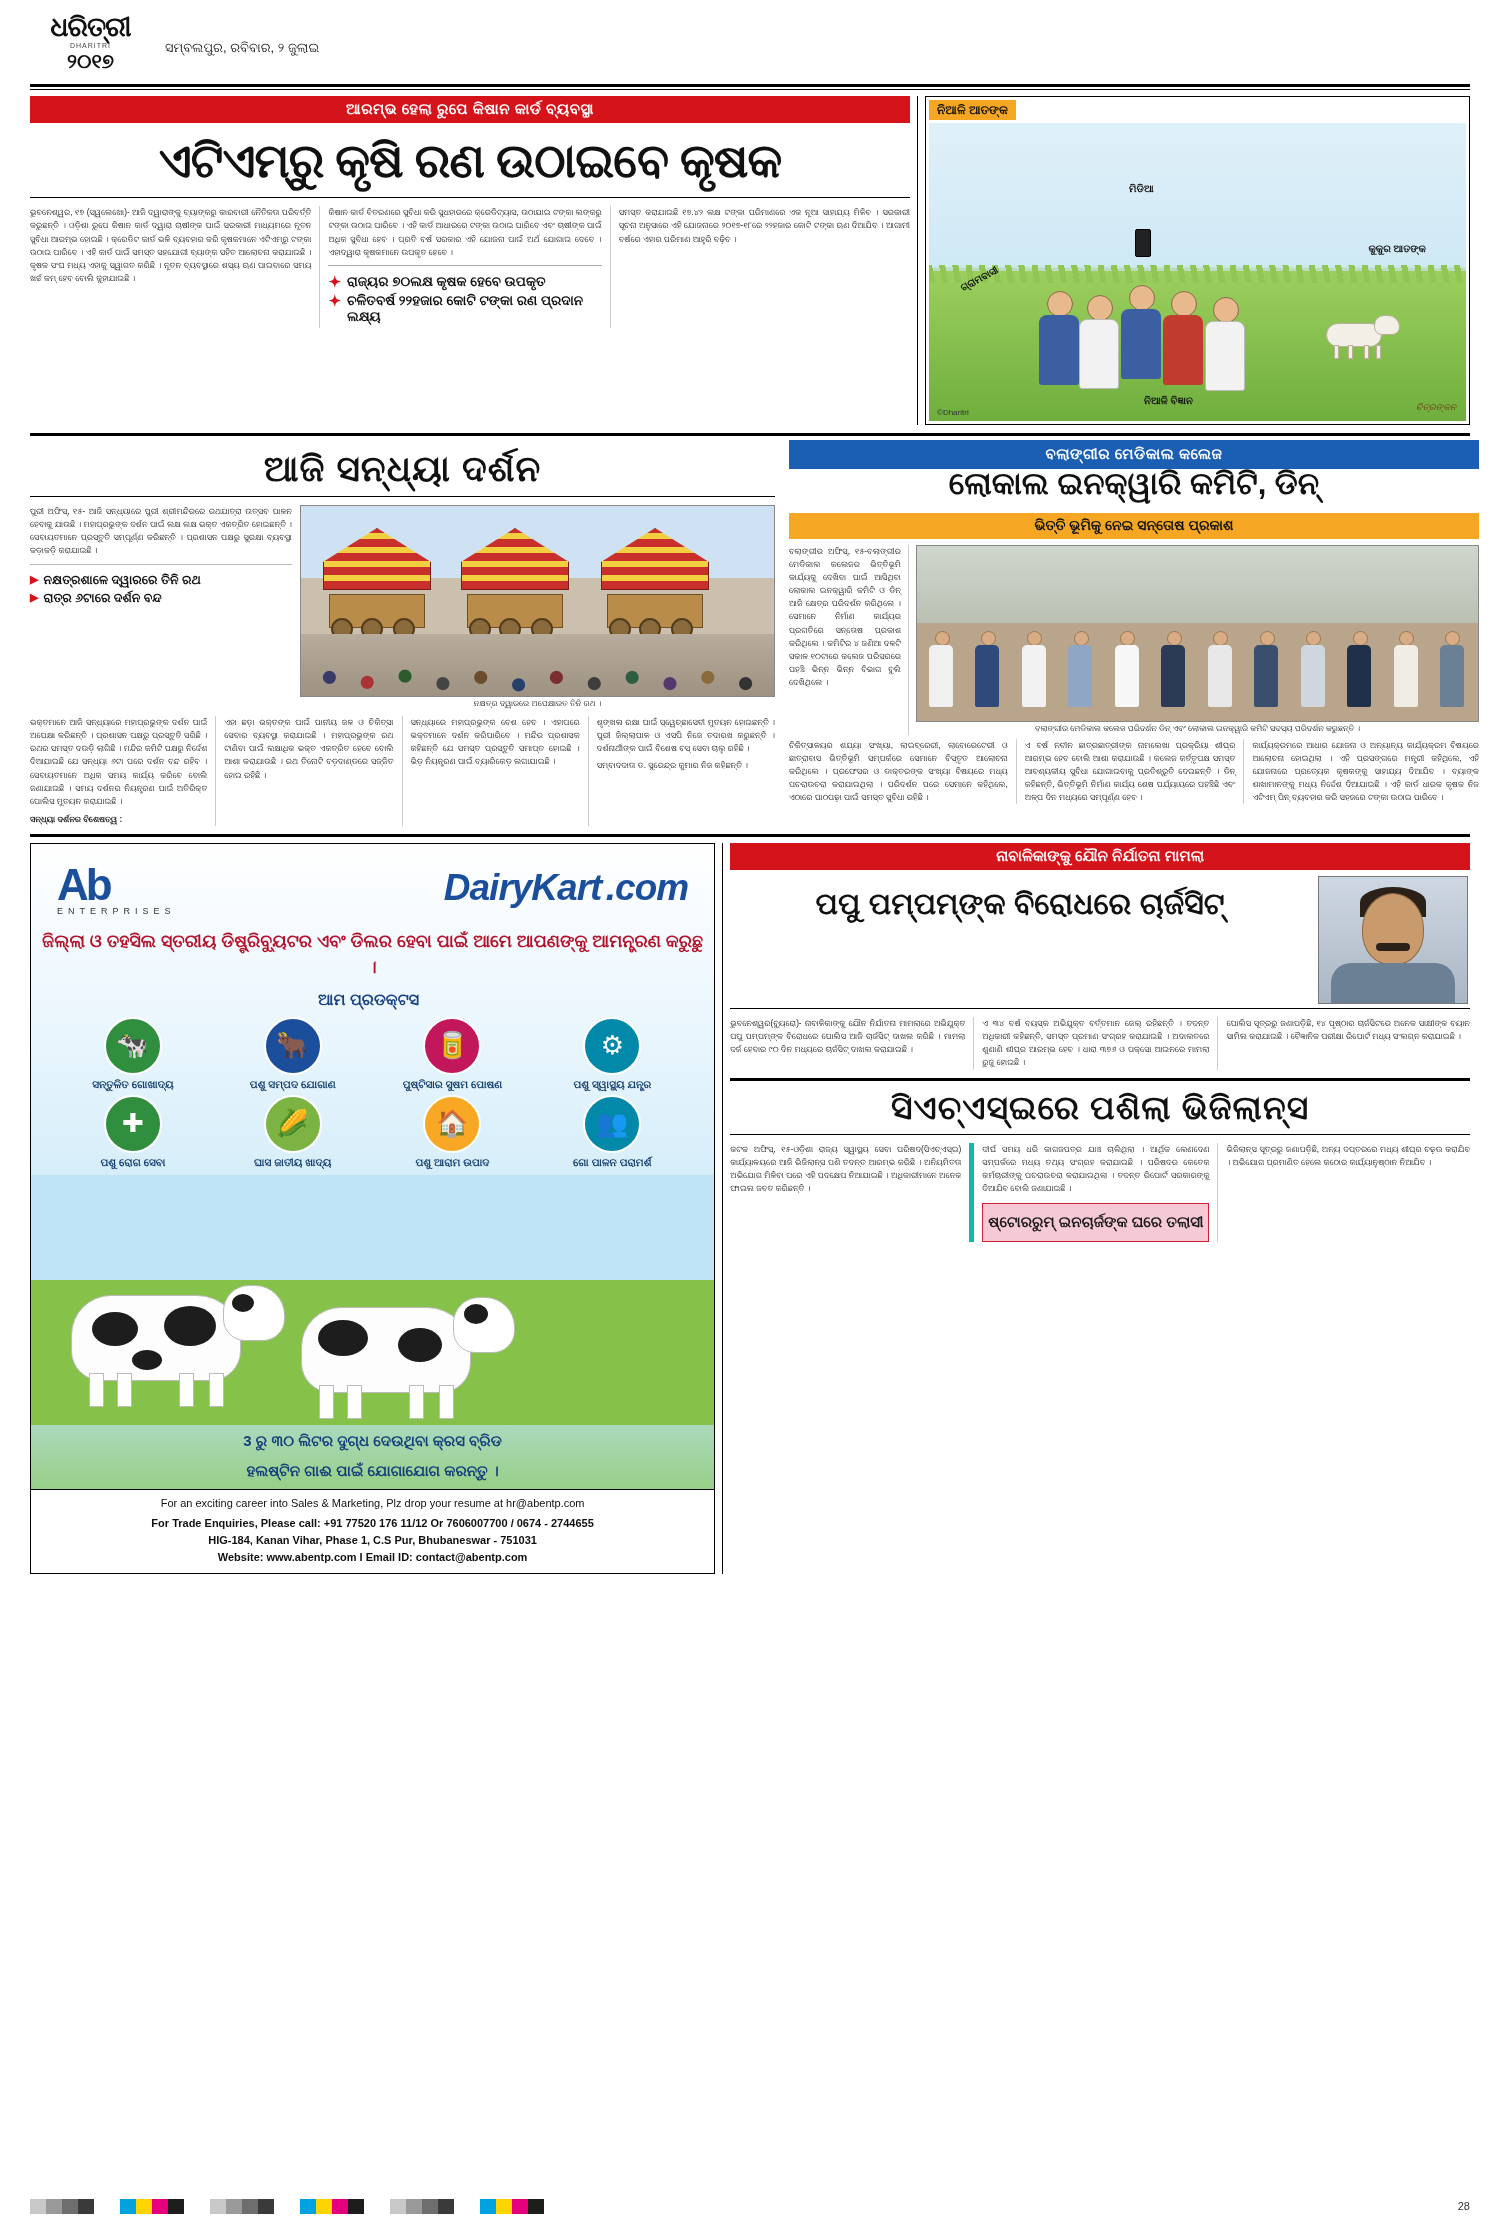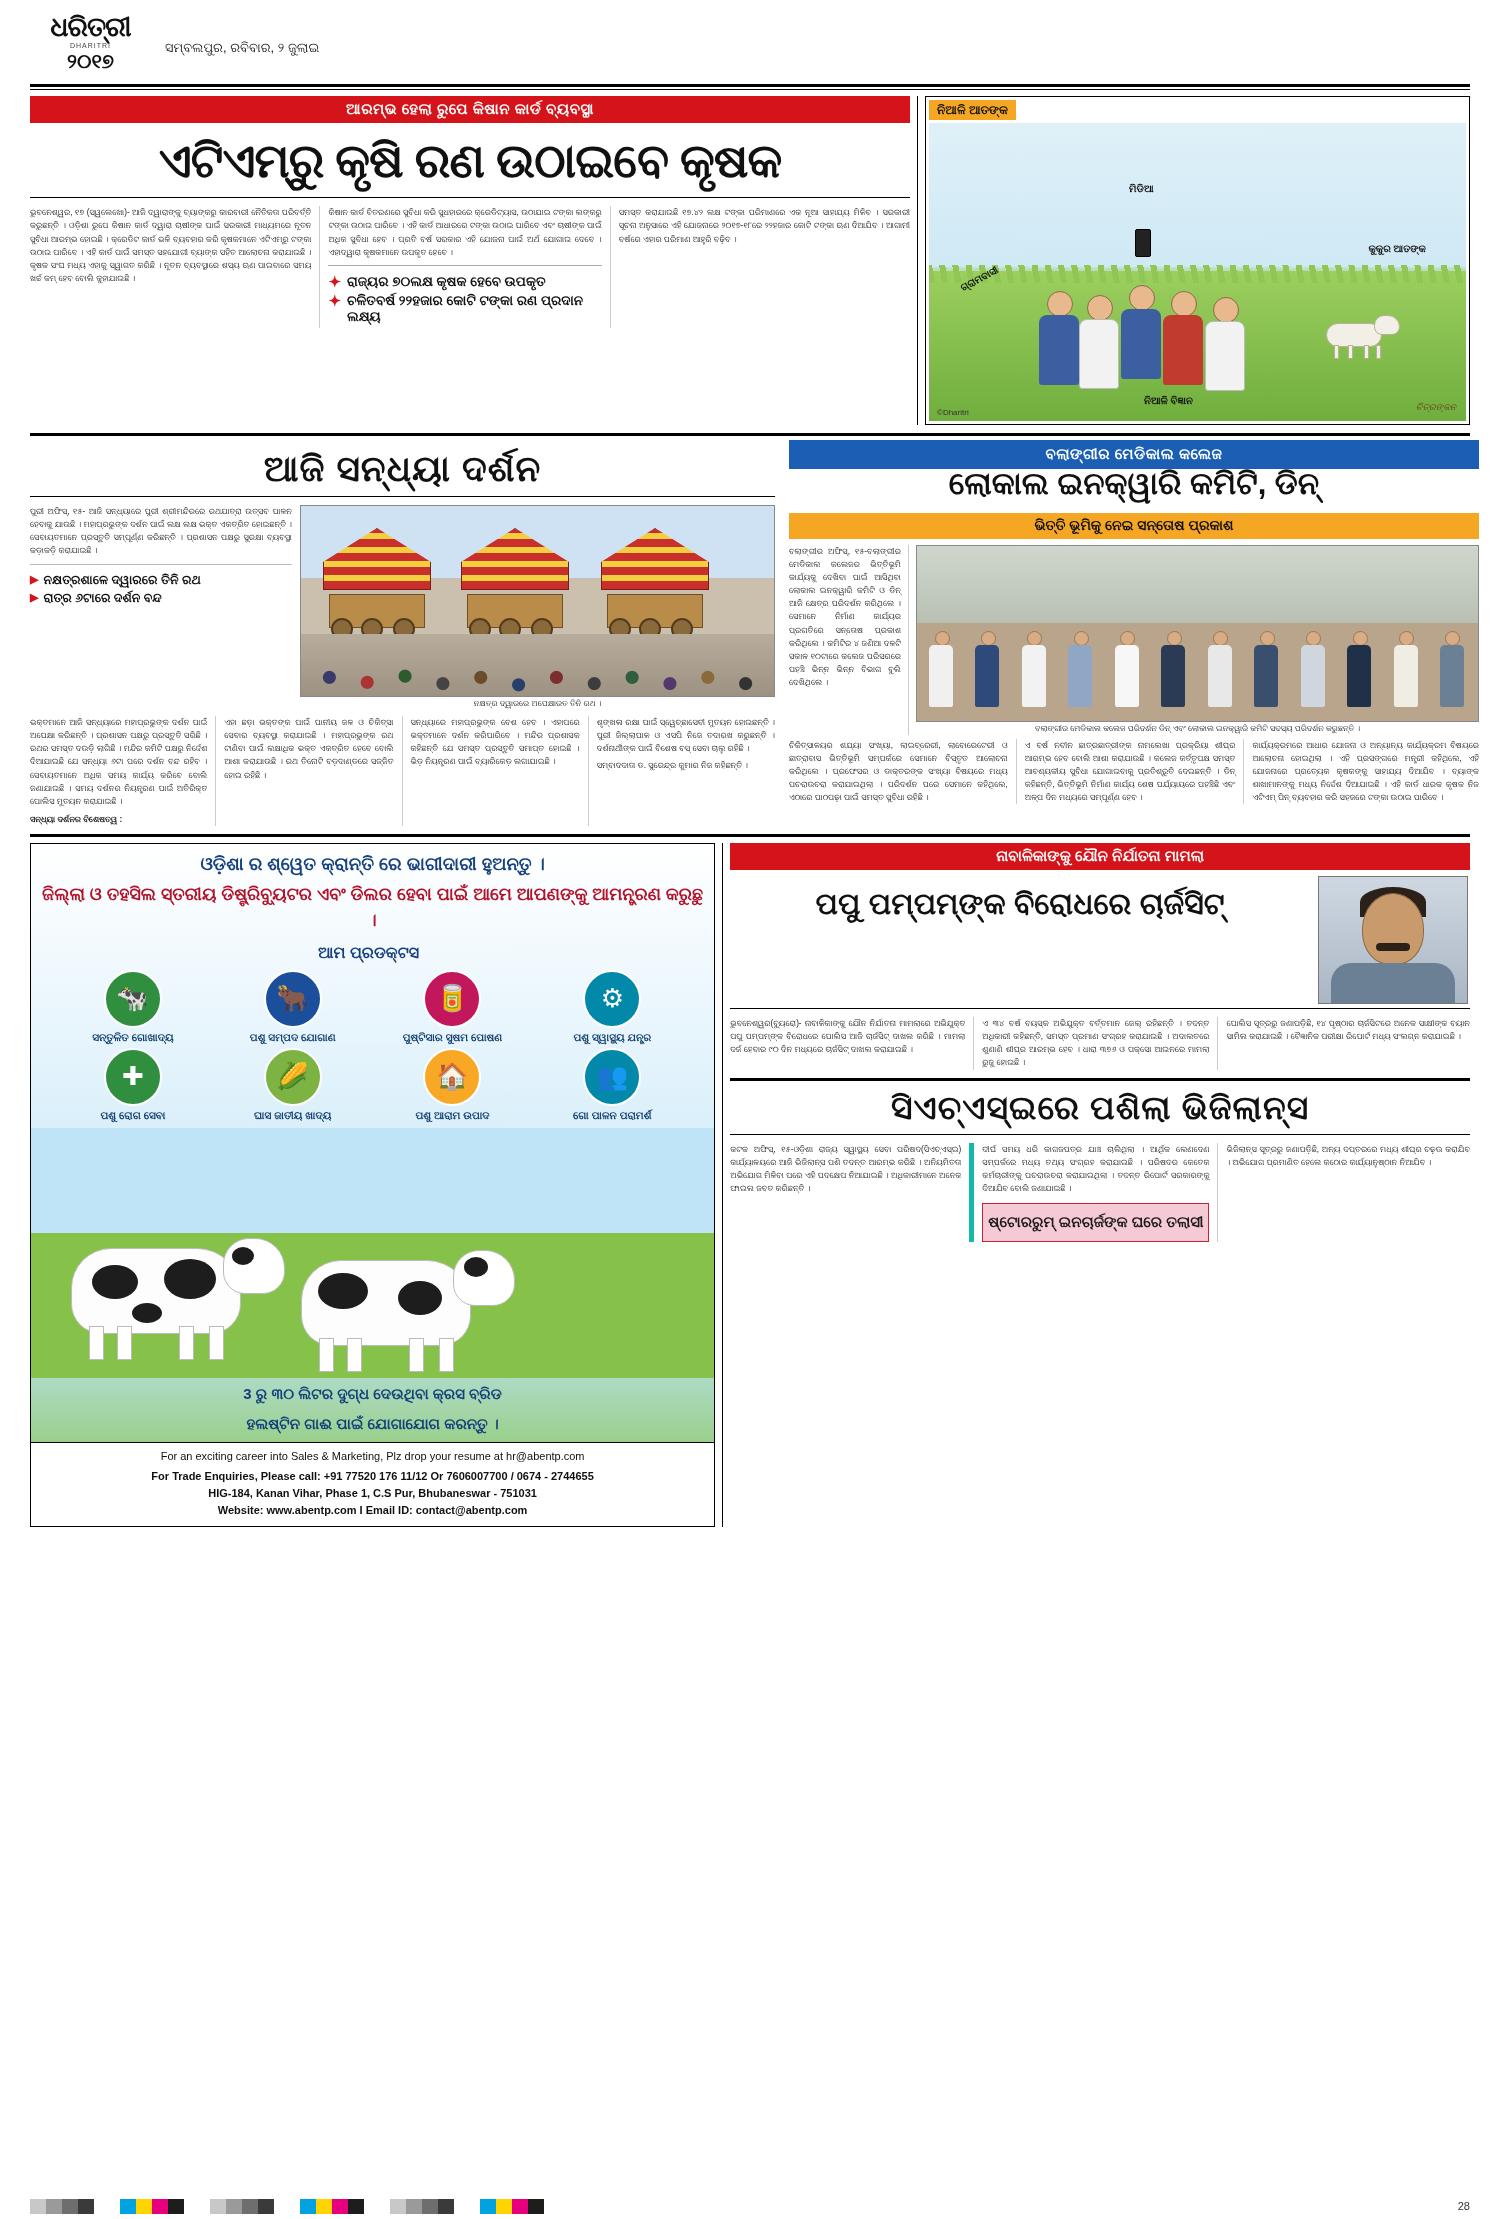--- a/index.html
+++ b/index.html
@@ -580,22 +580,33 @@
           </div>
         </div>
       </div>
     </div>
 
     <div class="rule-thick" style="margin:8px 0 0 0;"></div>
 
     <div class="row" style="margin-top:6px;">
 
       <div class="ad">
-
-        <div class="ad-line1">ଓଡ଼ିଶା ର ଶ୍ୱେତ କ୍ରାନ୍ତି ରେ ଭାଗୀଦାରୀ ହୁଅନ୍ତୁ ।</div>
+        <div class="ad-top">
+          <div class="ab-logo">
+            <div>
+              <div class="ab-mark">Ab</div>
+              <div class="ab-sub">ENTERPRISES</div>
+            </div>
+          </div>
+          <div>
+            <span class="dk">DairyKart</span>
+            <span class="dk dot">.com</span>
+          </div>
+        </div>
+
         <div class="ad-line2">ଜିଲ୍ଲା ଓ ତହସିଲ ସ୍ତରୀୟ ଡିଷ୍ଟ୍ରିବ୍ୟୁଟର ଏବଂ ଡିଲର ହେବା ପାଇଁ ଆମେ ଆପଣଙ୍କୁ ଆମନ୍ତ୍ରଣ କରୁଛୁ ।</div>
         <div class="ad-line3">ଆମ ପ୍ରଡକ୍ଟସ</div>
 
         <div class="icons">
           <div class="icell">
             <div class="icirc" style="background:#2f8f3f">🐄</div>
             <div class="ilab">ସନ୍ତୁଳିତ ଗୋଖାଦ୍ୟ</div>
           </div>
           <div class="icell">
             <div class="icirc" style="background:#1b4f9c">🐂</div>

